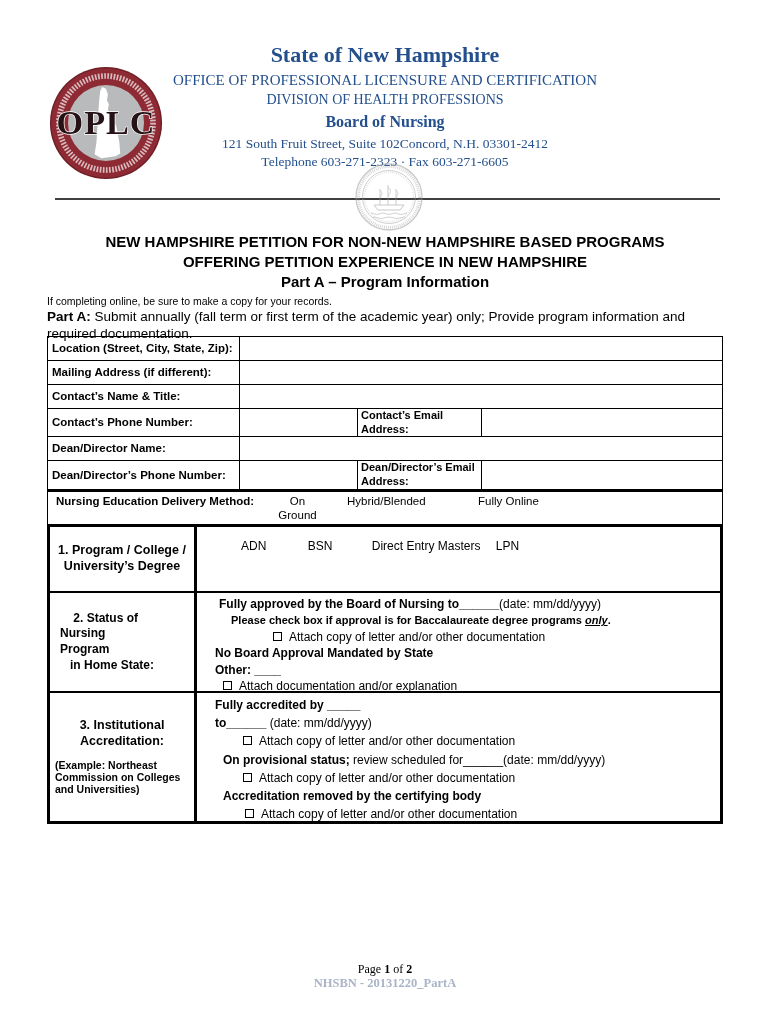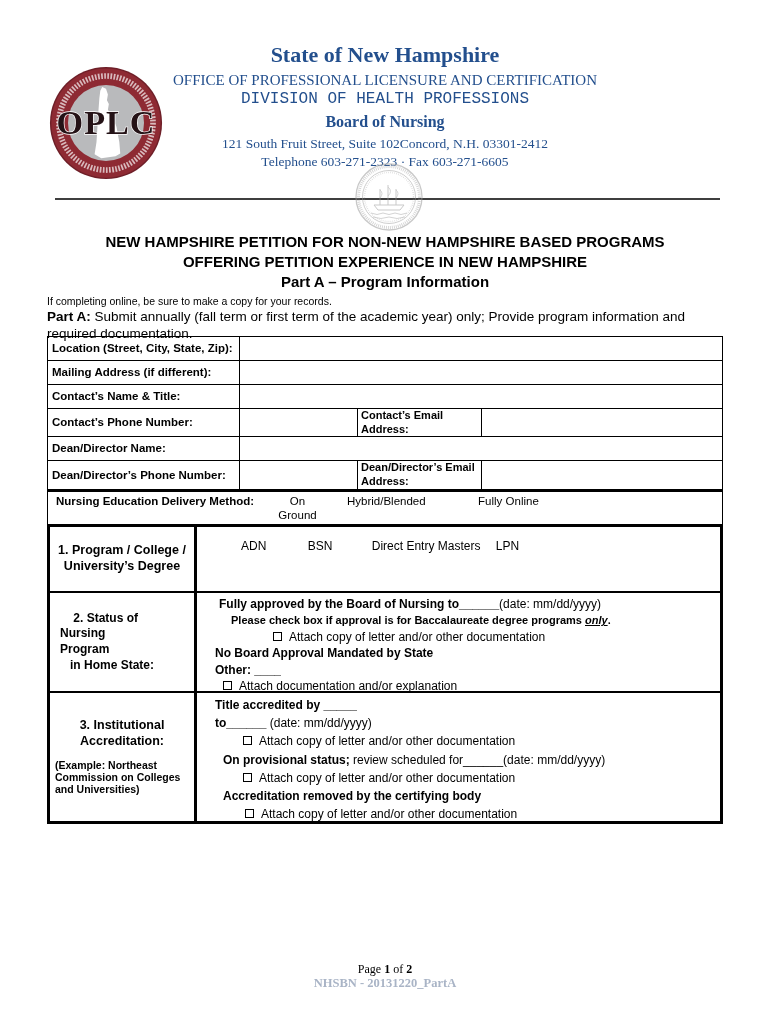--- a/index.html
+++ b/index.html
@@ -11,21 +11,21 @@
   }
   .page { position:absolute; inset:0; background:#fff; }
 
   
   .hdr-text {
     position:absolute; left:0; right:0; top:42px; text-align:center;
     color:#234f8d; font-family:"Liberation Serif", serif;
   }
   .hdr-state  { font-size:22px; font-weight:bold; line-height:26px; }
   .hdr-office { font-size:15px; line-height:20px; margin-top:2px; }
-  .hdr-div    { font-size:16px; line-height:19px;font-family:Liberation Mono, monospace; }
+  .hdr-div    { font-size:14px; line-height:19px; }
   .hdr-board  { font-size:16px; font-weight:bold; line-height:21px; margin-top:2px; }
   .hdr-addr   { font-size:13.5px; line-height:19px; margin-top:2px; }
   .hdr-phone  { font-size:13.5px; line-height:18px; }
 
   .logo { position:absolute; left:49px; top:66px; width:114px; height:114px; }
 
   .rule { position:absolute; left:55px; top:198px; width:665px; height:2px; background:#3f3f3f; }
   .seal { position:absolute; left:354px; top:162px; width:70px; height:70px; }
 
   
@@ -230,21 +230,21 @@
 
       <div class="sect h128 s3">
         <div class="s-lbl">
           <div class="pre-center">3. Institutional
 Accreditation:</div>
           <div class="s3-example">(Example: Northeast
 Commission on Colleges
 and Universities)</div>
         </div>
         <div class="s-content">
-          <span class="ln ml4 b">Title accredited by _____</span>
+          <span class="ln ml4 b">Fully accredited by _____</span>
           <span class="ln ml4"><span class="b">to______</span><span>  (date: mm/dd/yyyy)</span></span>
           <span class="ln ml32"><span class="cb"></span><span>Attach copy of letter and/or other documentation</span></span>
           <span class="ln ml12"><span class="b">On provisional status;</span><span> review scheduled for______(date: mm/dd/yyyy)</span></span>
           <span class="ln ml32"><span class="cb"></span><span>Attach copy of letter and/or other documentation</span></span>
           <span class="ln ml12 b">Accreditation removed by the certifying body</span>
           <span class="ln ml34"><span class="cb"></span><span>Attach copy of letter and/or other documentation</span></span>
         </div>
       </div>
 
     </div>

